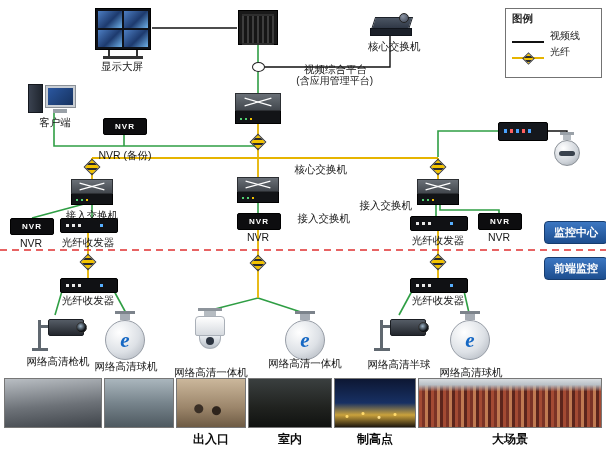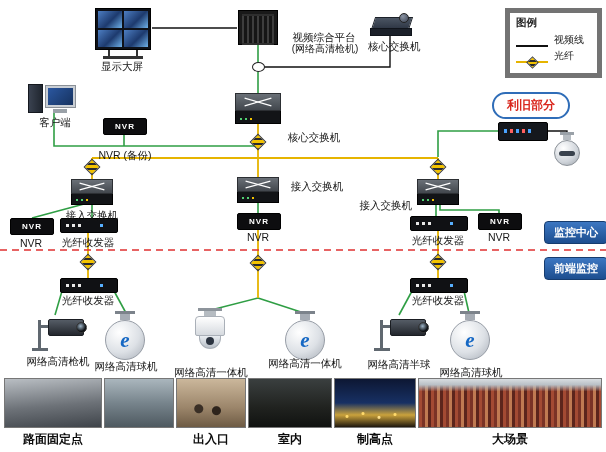--- a/index.html
+++ b/index.html
@@ -1,21 +1,21 @@
 <!DOCTYPE html>
 <html><head>
 <meta charset="utf-8">
 <style>
   html,body{margin:0;padding:0;background:#fff;}
   .canvas{position:relative;width:606px;height:452px;background:#fff;overflow:hidden;
           font-family:"Liberation Sans","DejaVu Sans",sans-serif;}
   .wires{position:absolute;left:0;top:0;z-index:1;}
   .abs{position:absolute;z-index:2;}
   .lbl{position:absolute;z-index:3;font-size:10.5px;color:#161616;text-align:center;line-height:1.15;white-space:nowrap;}
-  .ta-l{text-align:center;} .ta-r{text-align:right;}
+  .ta-l{text-align:right;margin-top:32px;} .ta-r{text-align:right;}
 
   
   .diamond{position:absolute;z-index:2;width:10px;height:10px;border:1px solid #3c3c3c;transform:rotate(45deg);
            background:repeating-linear-gradient(135deg,#f2c200 0 3px,#2b2b2b 3px 5px);}
   .joint{position:absolute;z-index:2;width:11px;height:8px;background:#fff;border:1.5px solid #222;border-radius:50%;}
 
   
   .vw-frame{width:56px;height:42px;background:#0e1118;padding:2px;box-sizing:border-box;display:grid;
             grid-template-columns:1fr 1fr;grid-template-rows:1fr 1fr;gap:2px;border:1px solid #000;}
   .vw-cell{background:linear-gradient(135deg,#4d7ec2,#1d3a6e 55%,#6fb1e8);}
@@ -88,21 +88,21 @@
           background:radial-gradient(circle at 40% 35%,#9fb6c9,#0c0f13 65%);}
 
   .adome-unit{position:absolute;z-index:2;width:30px;text-align:center;}
   .ad-plate{width:14px;height:3px;background:#9aa1a8;margin:0 auto;}
   .ad-neck{width:8px;height:5px;background:#b6bcc2;margin:0 auto;}
   .adome{width:26px;height:26px;margin:0 auto;border-radius:50%;border:1px solid #8a9097;box-sizing:border-box;position:relative;
          background:radial-gradient(circle at 35% 30%,#fff,#cfd4da 60%,#9aa1a8);}
   .adome::after{content:"";position:absolute;left:4px;top:10px;right:4px;height:5px;background:#39424d;border-radius:3px;}
 
   
-  .legend{position:absolute;z-index:3;left:505px;top:8px;width:97px;height:70px;border:5px solid #737373;
+  .legend{position:absolute;z-index:3;left:505px;top:8px;width:97px;height:70px;border:1px solid #737373;
           background:#fff;box-sizing:border-box;padding:3px 6px;}
   .legend-title{font-size:10.5px;font-weight:bold;color:#222;margin-bottom:1px;}
   .leg-row{display:flex;align-items:flex-end;height:16px;gap:6px;}
   .leg-sample{width:32px;height:0;border-top:2px solid #111;position:relative;}
   .leg-sample.fiber{border-color:#e6b400;} .leg-sample.net{border-color:#2f9e44;}
   .leg-diamond{position:absolute;left:12px;top:-5px;width:7px;height:7px;transform:rotate(45deg);
                background:repeating-linear-gradient(135deg,#f2c200 0 2px,#2b2b2b 2px 4px);border:1px solid #444;}
   .leg-label{font-size:10px;color:#222;}
 
   
@@ -184,21 +184,21 @@
     </div>
     <div class="vw-legs"></div>
       <div class="vw-base"></div>
   </div>
   <div class="lbl" style="left:93px;top:60px;width:58px;">显示大屏</div>
 
   <div class="abs chassis" style="left:238px;top:10px;">
       <div class="slots"></div>
     </div>
   <div class="lbl ta-l" style="left:281px;top:31px;width:86px;">视频综合平台</div>
-  <div class="lbl ta-l" style="left:277px;top:43px;width:96px;font-size:10px;">(网络高清枪机)</div>
+  <div class="lbl ta-l" style="left:277px;top:43px;width:96px;font-size:10px;">(含应用管理平台)</div>
 
   <div class="abs keyboard" style="left:370px;top:15px;">
     <div class="kb-top"></div>
       <div class="kb-front"></div>
       <div class="kb-knob"></div>
   </div>
   <div class="lbl" style="left:368px;top:40px;width:50px;">核心交换机</div>
 
   <div class="legend">
     <div class="legend-title">图例</div>
@@ -234,21 +234,20 @@
           <g stroke="#fff" stroke-width="1.4">
             <line x1="9" y1="12" x2="37" y2="4"></line>
             <line x1="9" y1="4" x2="37" y2="12"></line>
           </g>
         </svg>
       </div>
     <div class="sw-front"></div>
   </div>
   <div class="lbl ta-l" style="left:281px;top:131px;width:66px;">核心交换机</div>
 
-  <div class="reuse-tag" style="left:492px;top:92px;">利旧部分</div>
   <div class="dvr" style="left:498px;top:122px;"></div>
   <div class="adome-unit" style="left:552px;top:132px;">
     <div class="ad-plate"></div>
       <div class="ad-neck"></div>
       <div class="adome"></div>
   </div>
 
   <div class="switch" style="left:71px;top:179px;">
     <div class="sw-top">
         <svg viewBox="0 0 42 13">
@@ -365,19 +364,18 @@
   </div>
   <div class="lbl" style="left:432px;top:366px;width:78px;">网络高清球机</div>
 
   <div class="photo p1" style="left:4px;width:98px;"></div>
   <div class="photo p2" style="left:104px;width:70px;"></div>
   <div class="photo p3" style="left:176px;width:70px;"></div>
   <div class="photo p4" style="left:248px;width:84px;"></div>
   <div class="photo p5" style="left:334px;width:82px;"></div>
   <div class="photo p6" style="left:418px;width:184px;"></div>
 
-  <div class="caption" style="left:4px;width:98px;">路面固定点</div>
   <div class="caption" style="left:176px;width:70px;">出入口</div>
   <div class="caption" style="left:248px;width:84px;">室内</div>
   <div class="caption" style="left:418px;width:184px;">大场景</div>
   <div class="caption" style="left:334px;width:82px;">制高点</div>
 
 </div>
 
 </body></html>

